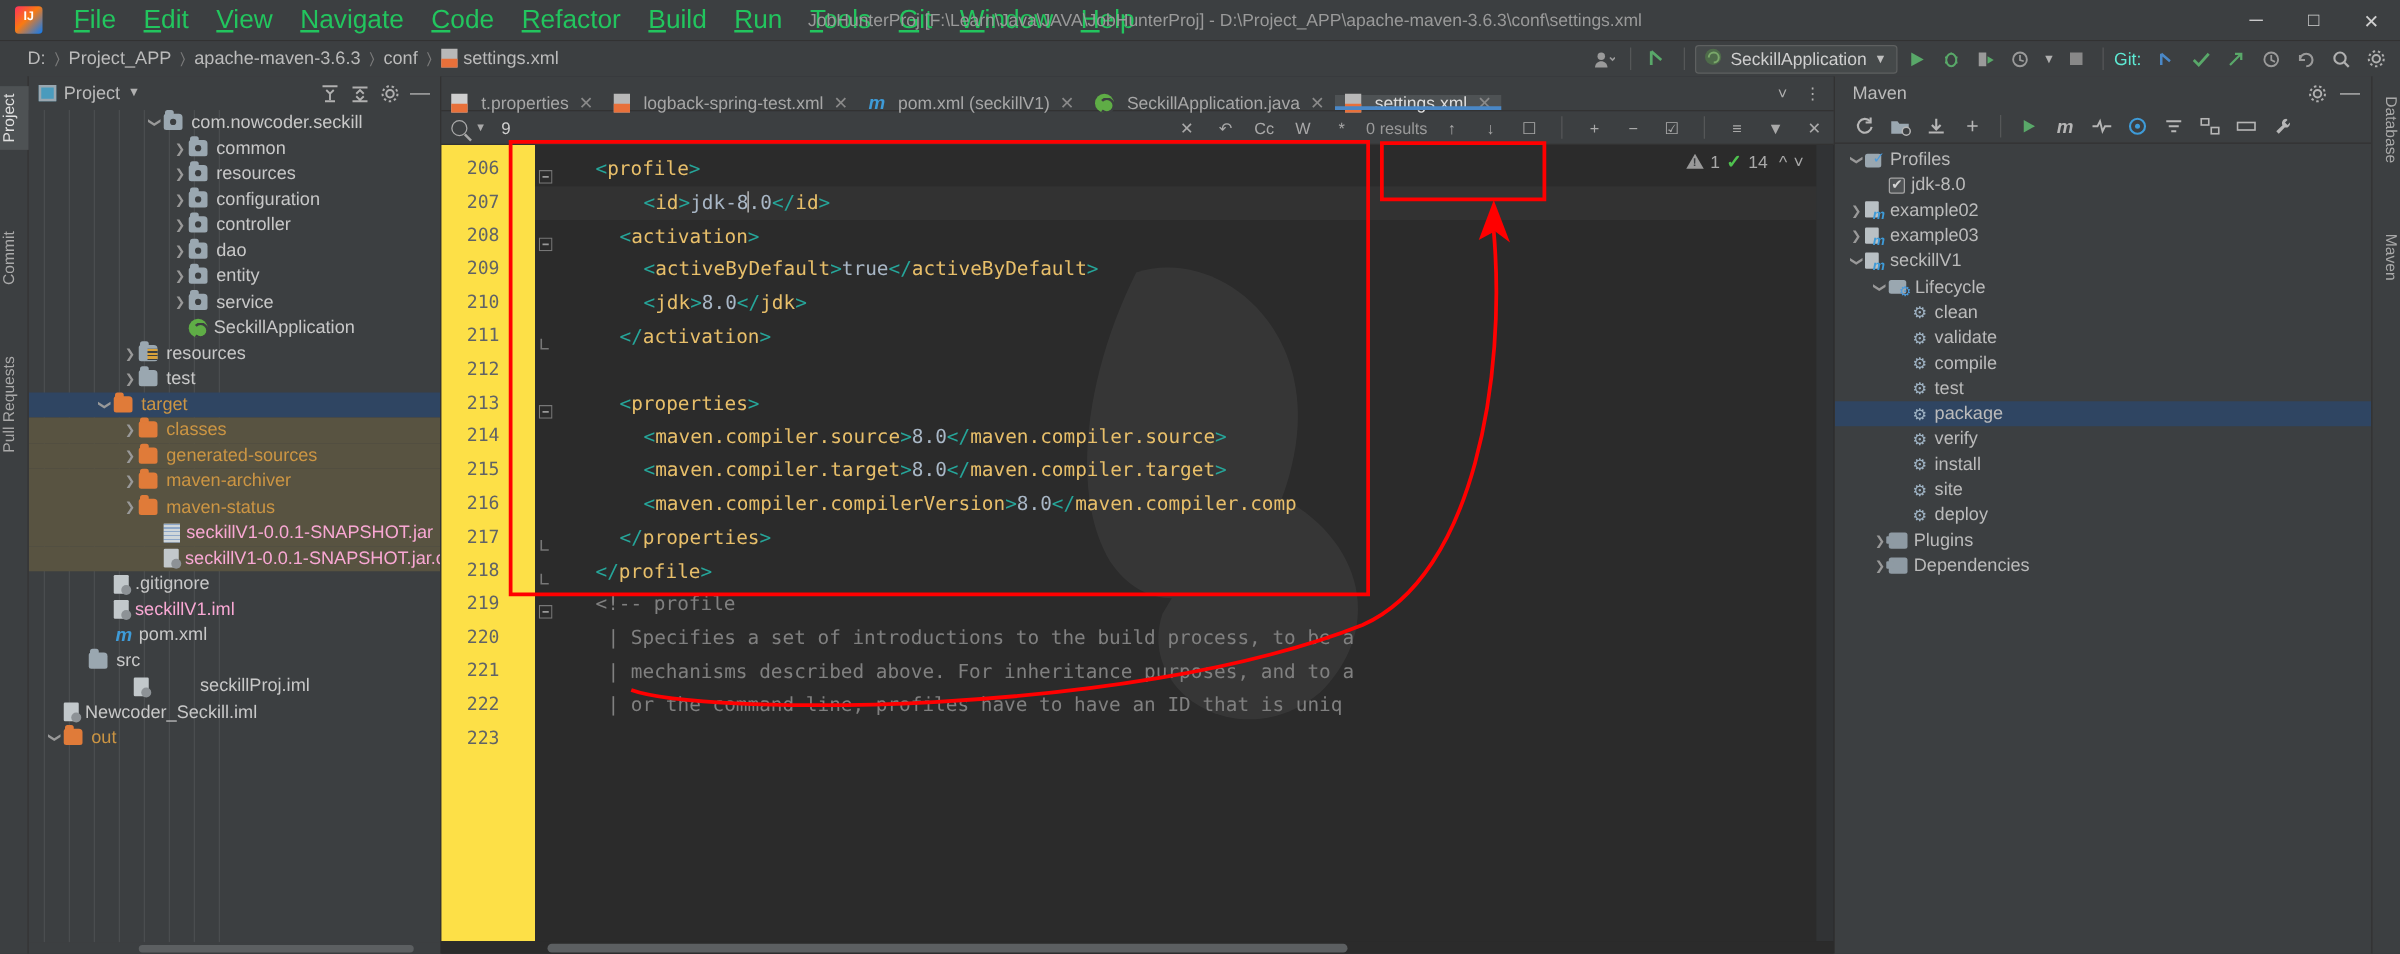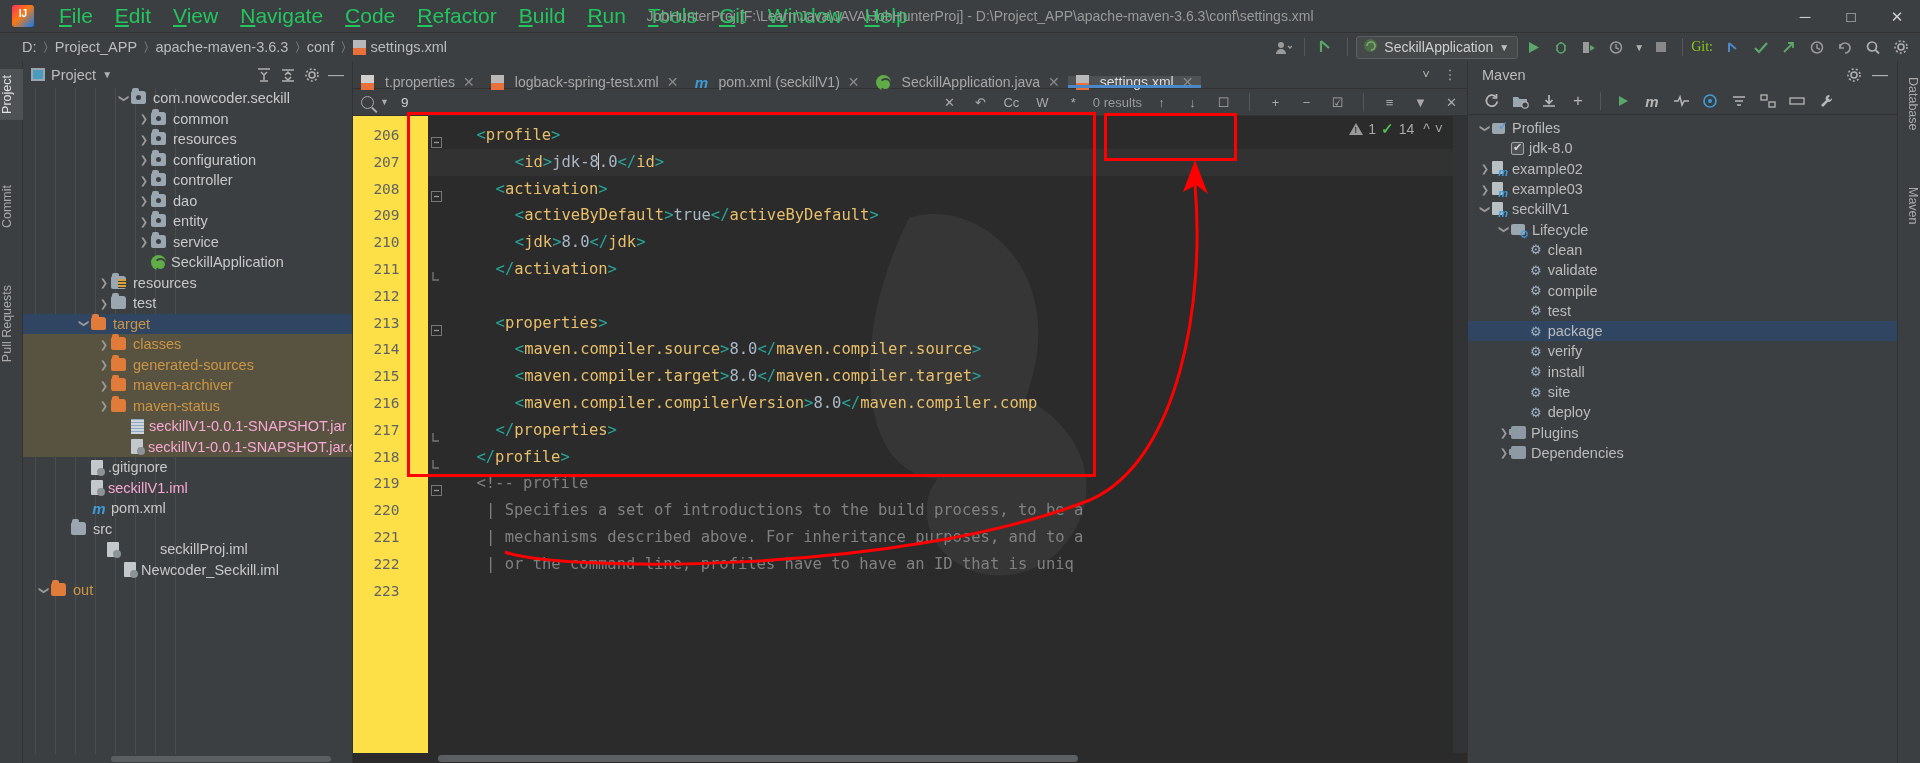--- a/index.html
+++ b/index.html
@@ -21,21 +21,21 @@
   
   #navbar { height:28px; background:#3c3f41; display:flex; align-items:center; padding-left:22px; position:relative; }
   .crumb { display:flex; align-items:center; font-size:14.5px; color:#bbbbbb; }
   .crumb .sep { color:#7a7a7a; margin:0 7px; font-size:13px; }
   .xmlicon { display:inline-block; width:13px; height:15px; margin-right:5px; background:#b8b8b8; position:relative; vertical-align:-3px; }
   .xmlicon::after { content:""; position:absolute; left:0; bottom:0; width:13px; height:7px; background:#e8703a; }
   #navright { position:absolute; right:6px; top:0; height:28px; display:flex; align-items:center; gap:2px; }
   .tb-ico { width:26px; height:24px; display:flex; align-items:center; justify-content:center; }
   .runcfg { display:flex; align-items:center; gap:6px; height:23px; padding:0 8px 0 6px; border:1px solid #5e6060; border-radius:3px; background:#45494a; font-size:14px; color:#cfcfcf; }
   .vsep { width:1px; height:18px; background:#555758; margin:0 6px; }
-  .git-lbl { font-size:14px; color:#84cc16; margin-right:5px;font-family:Liberation Serif, serif; }
+  .git-lbl { font-size:14px; color:#5eead4; margin-right:5px; }
 
   
   #main { display:flex; height:calc(763px - 33px - 28px); }
 
   
   .leftstrip { width:23px; background:#3c3f41; border-right:1px solid #323232; position:relative; flex:none; }
   .vtab { position:absolute; left:0; width:23px; writing-mode:vertical-rl; transform:rotate(180deg); text-align:center;
           font-size:12.5px; color:#a9a9a9; padding:6px 0; white-space:nowrap; }
   .vtab.active { background:#4e5254; color:#e0e0e0; }
 
@@ -471,21 +471,21 @@
           <span class="ticon">
             <span class="fld" style="position:absolute;left:0;right:2px;"></span>
           </span>
           <span class="tlabel white">src</span>
         </div>
         <div class="trow" style="padding-left: 34px; gap: 36px;">
           <span class="arrow blank">›</span>
           <span class="fileico"></span>
           <span class="tlabel white">seckillProj.iml</span>
         </div>
-        <div class="trow" style="padding-left: 14px; justify-content: center;">
+        <div class="trow" style="padding-left: 14px;">
           <span class="arrow blank">›</span>
           <span class="fileico"></span>
           <span class="tlabel white">Newcoder_Seckill.iml</span>
         </div>
         <div class="trow" style="padding-left: 14px;">
           <span class="arrow" style="transform:rotate(90deg)">❯</span>
           <span class="ticon">
             <span class="fld orange" style="position:absolute;left:0;right:2px;"></span>
           </span>
           <span class="tlabel orange">out</span>

